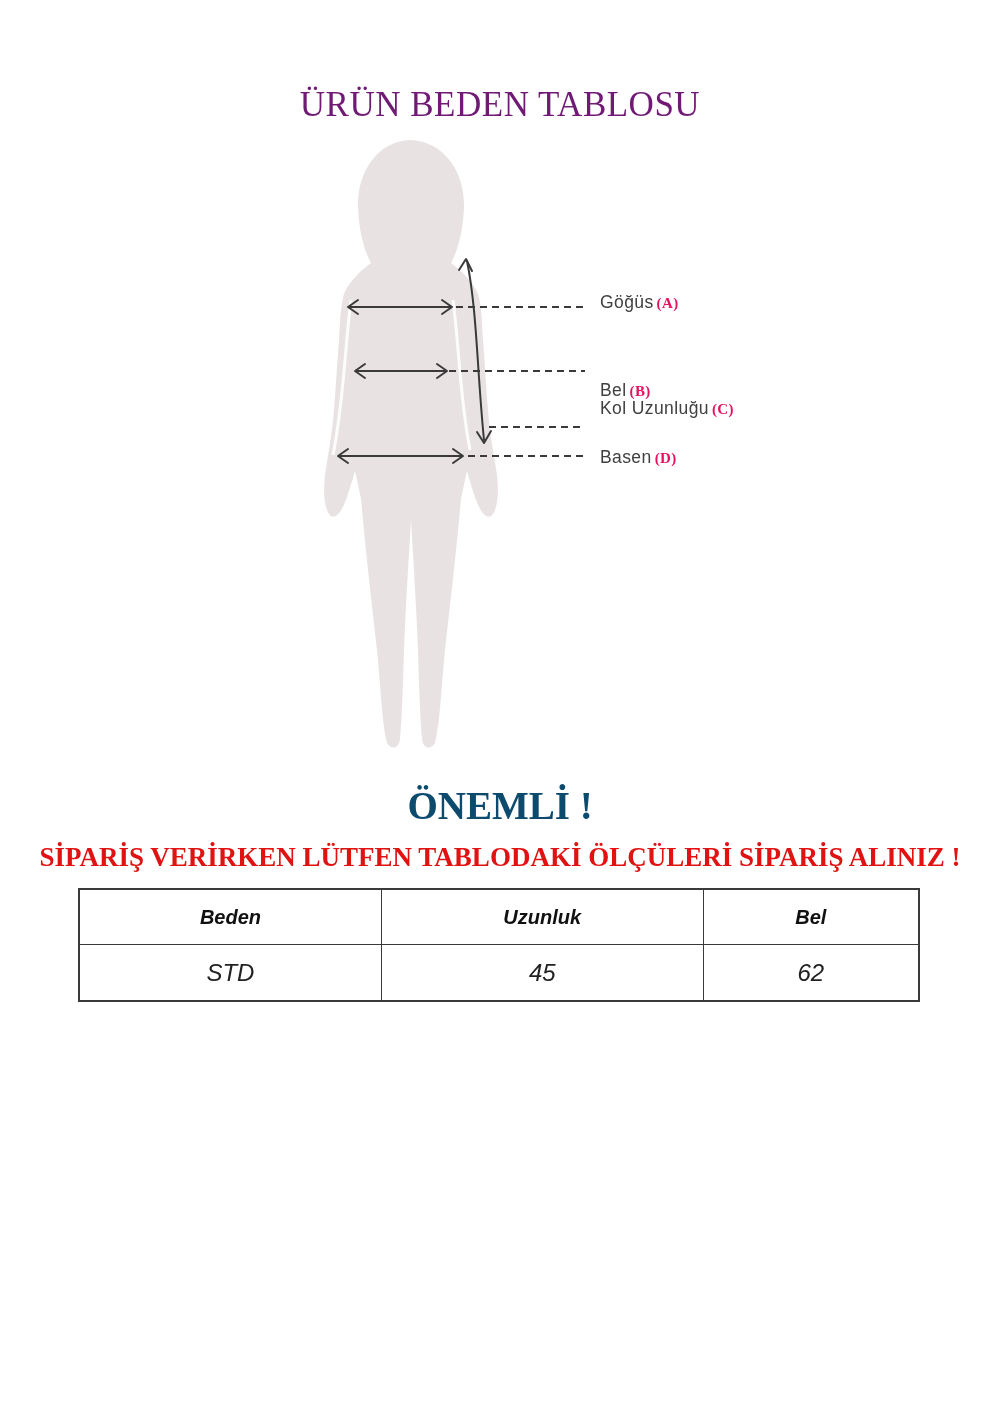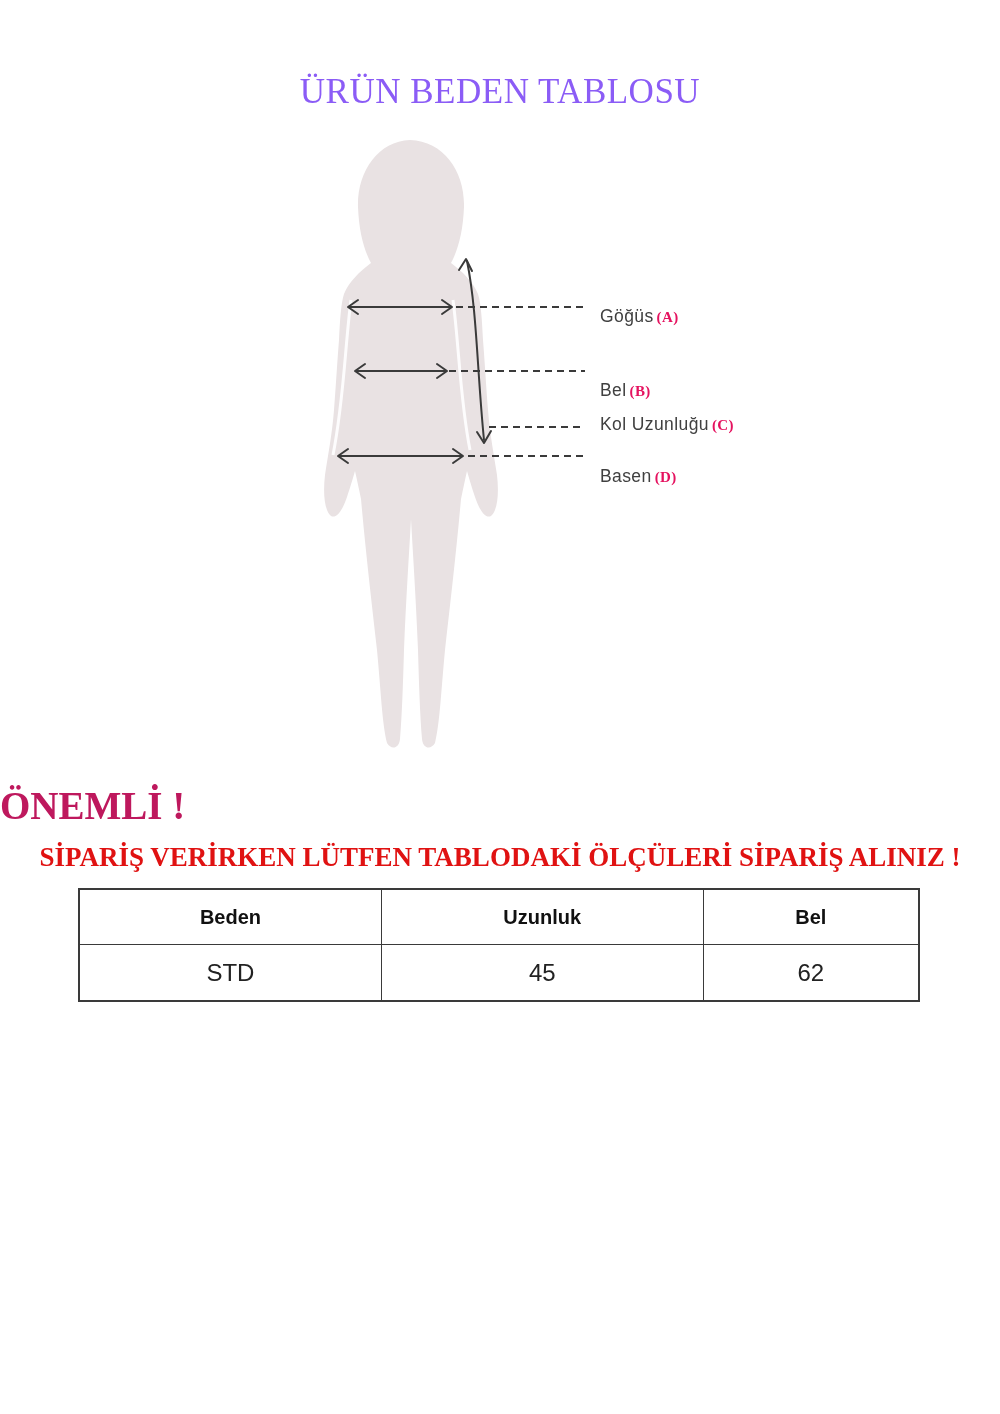--- a/index.html
+++ b/index.html
@@ -6,27 +6,27 @@
   .page {
     position: relative;
     width: 1000px;
     height: 1414px;
     background: #ffffff;
     overflow: hidden;
     font-family: "Liberation Sans", sans-serif;
   }
   .title {
     position: absolute;
-    top: 72px;
+    top: 85px;
     left: 0;
     width: 100%;
     text-align: center;
     font-family: "Liberation Serif", serif;
     font-size: 35px;
-    color: #8b5cf6;
+    color: #701a75;
     letter-spacing: 0.5px;
   }
   svg.diagram {
     position: absolute;
     left: 0;
     top: 0;
   }
   .measure-label {
     position: absolute;
     left: 600px;
@@ -36,34 +36,34 @@
     white-space: nowrap;
     line-height: 20px;
   }
   .measure-label .marker {
     font-family: "Liberation Serif", serif;
     font-weight: bold;
     font-size: 15px;
     color: #e5125f;
     margin-left: 3px;
   }
-  .label-a { top: 306px; }
+  .label-a { top: 292px; }
   .label-b { top: 380px; }
-  .label-c { top: 414px; }
-  .label-d { top: 447px; margin-top: 19px; }
+  .label-c { top: 398px; }
+  .label-d { top: 447px; }
   .important-heading {
     position: absolute;
     top: 783px;
     left: 0;
     width: 100%;
-    text-align: left;
+    text-align: center;
     font-family: "Liberation Serif", serif;
     font-weight: bold;
     font-size: 39px;
-    color: #be185d;
+    color: #0c4a6e;
   }
   .warning-line {
     position: absolute;
     top: 842px;
     left: 0;
     width: 100%;
     text-align: center;
     font-family: "Liberation Serif", serif;
     font-weight: bold;
     font-size: 27px;
@@ -71,20 +71,21 @@
     white-space: nowrap;
   }
   table.size-table {
     position: absolute;
     left: 78px;
     top: 888px;
     width: 842px;
     border-collapse: collapse;
     table-layout: fixed;
     border: 2px solid #3a3a3a;
+    font-style: italic;
   }
   table.size-table th, table.size-table td {
     border: 1px solid #3a3a3a;
     text-align: center;
     vertical-align: middle;
   }
   table.size-table th {
     height: 52px;
     font-size: 20px;
     font-weight: bold;

